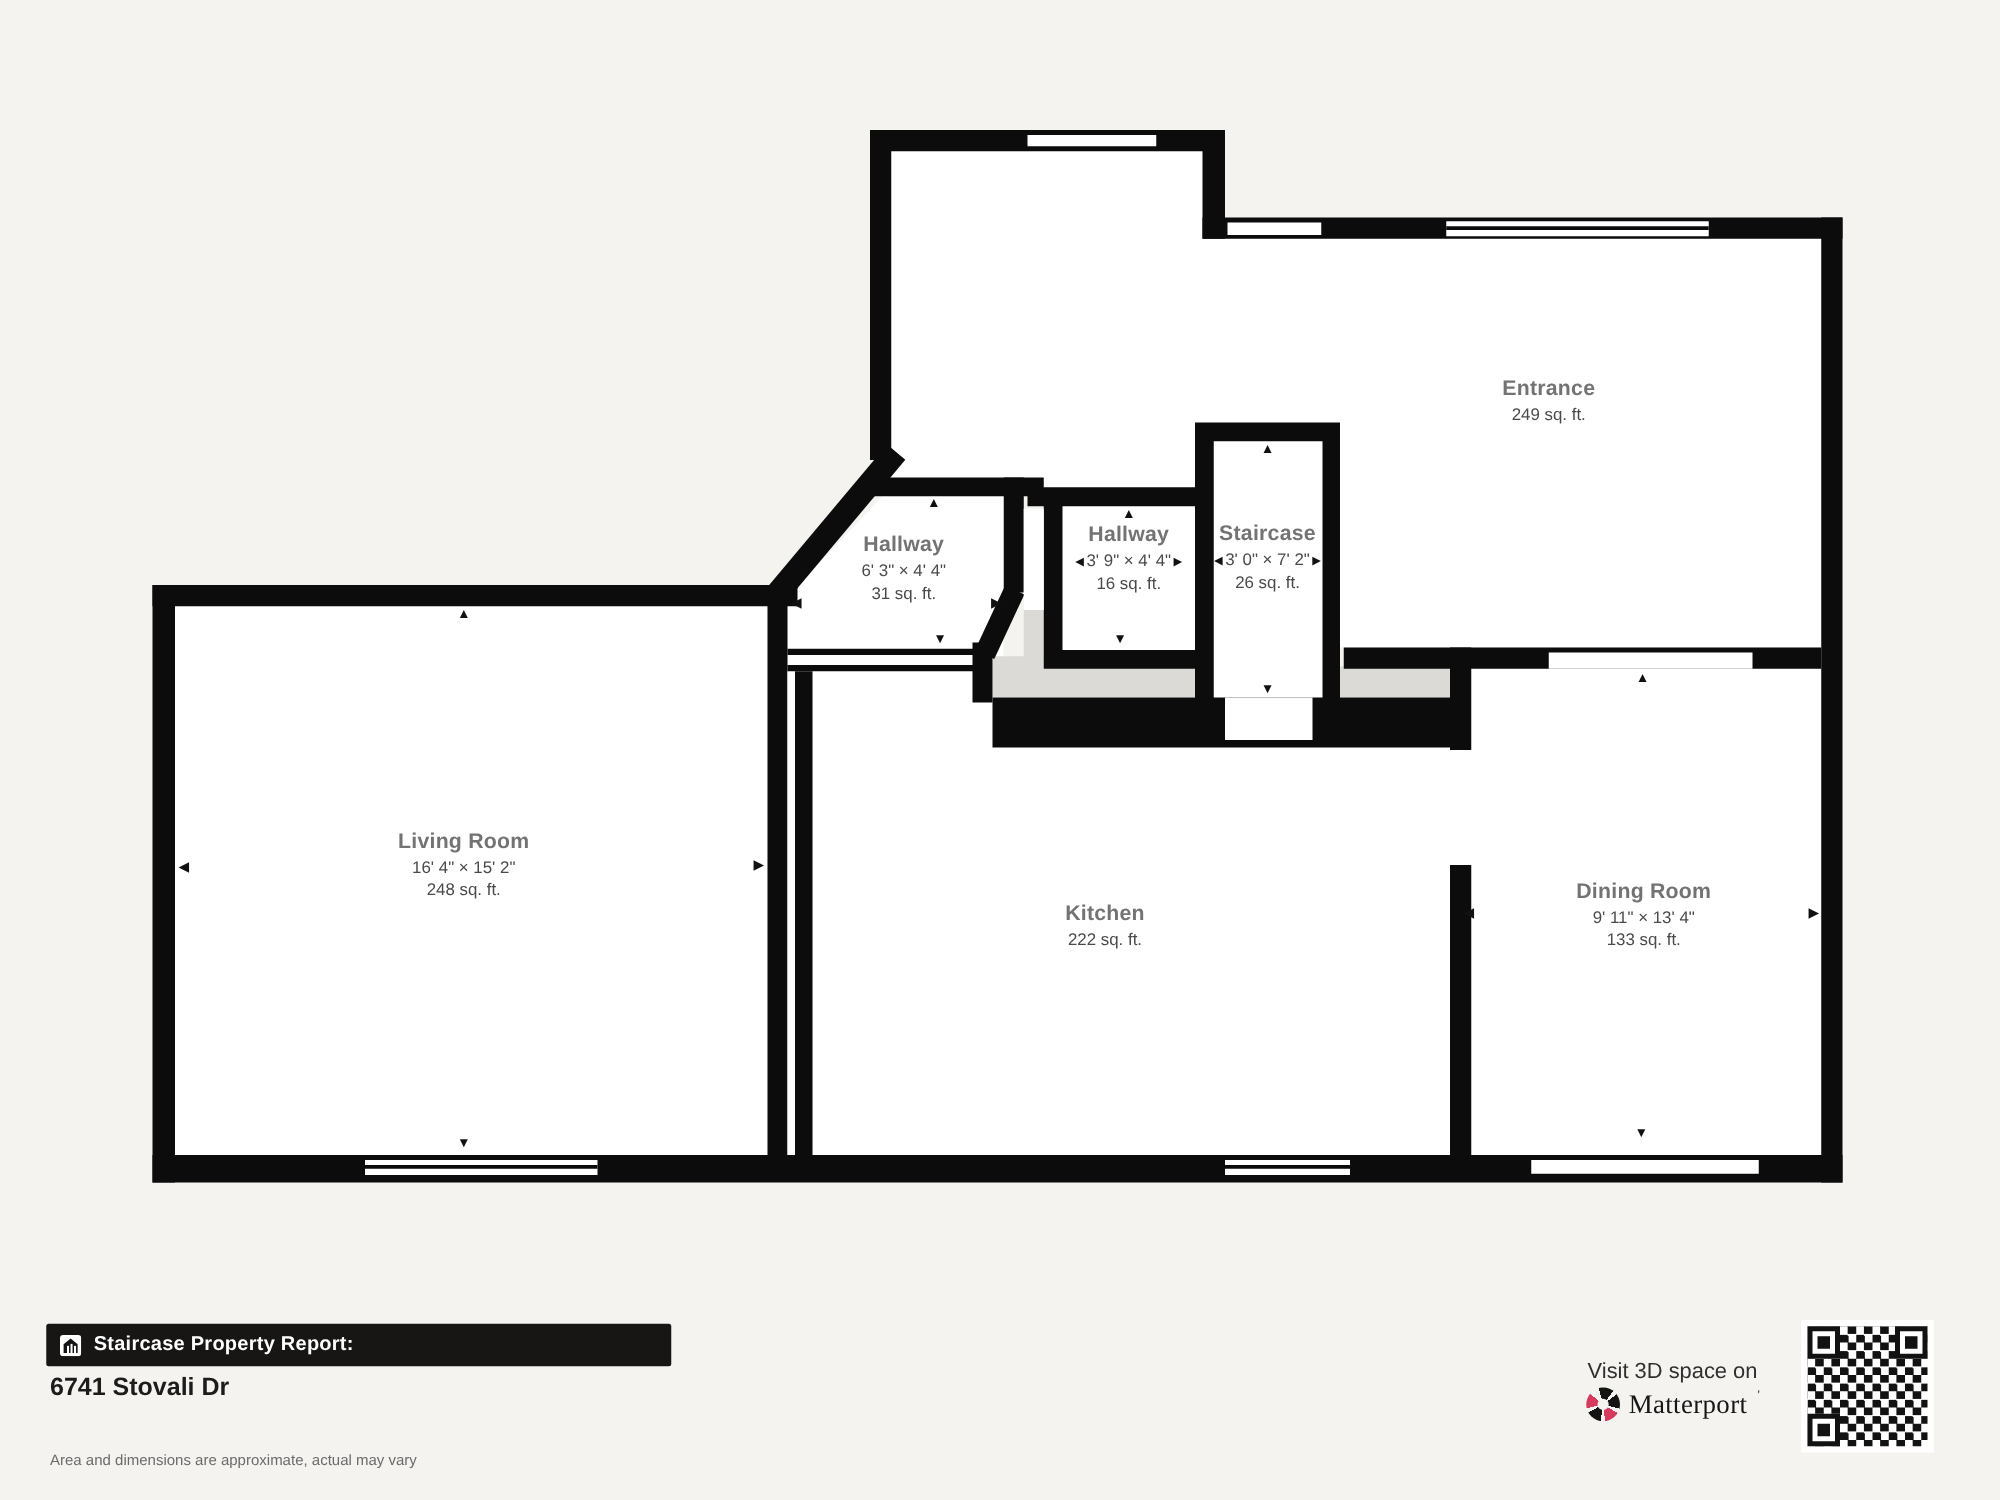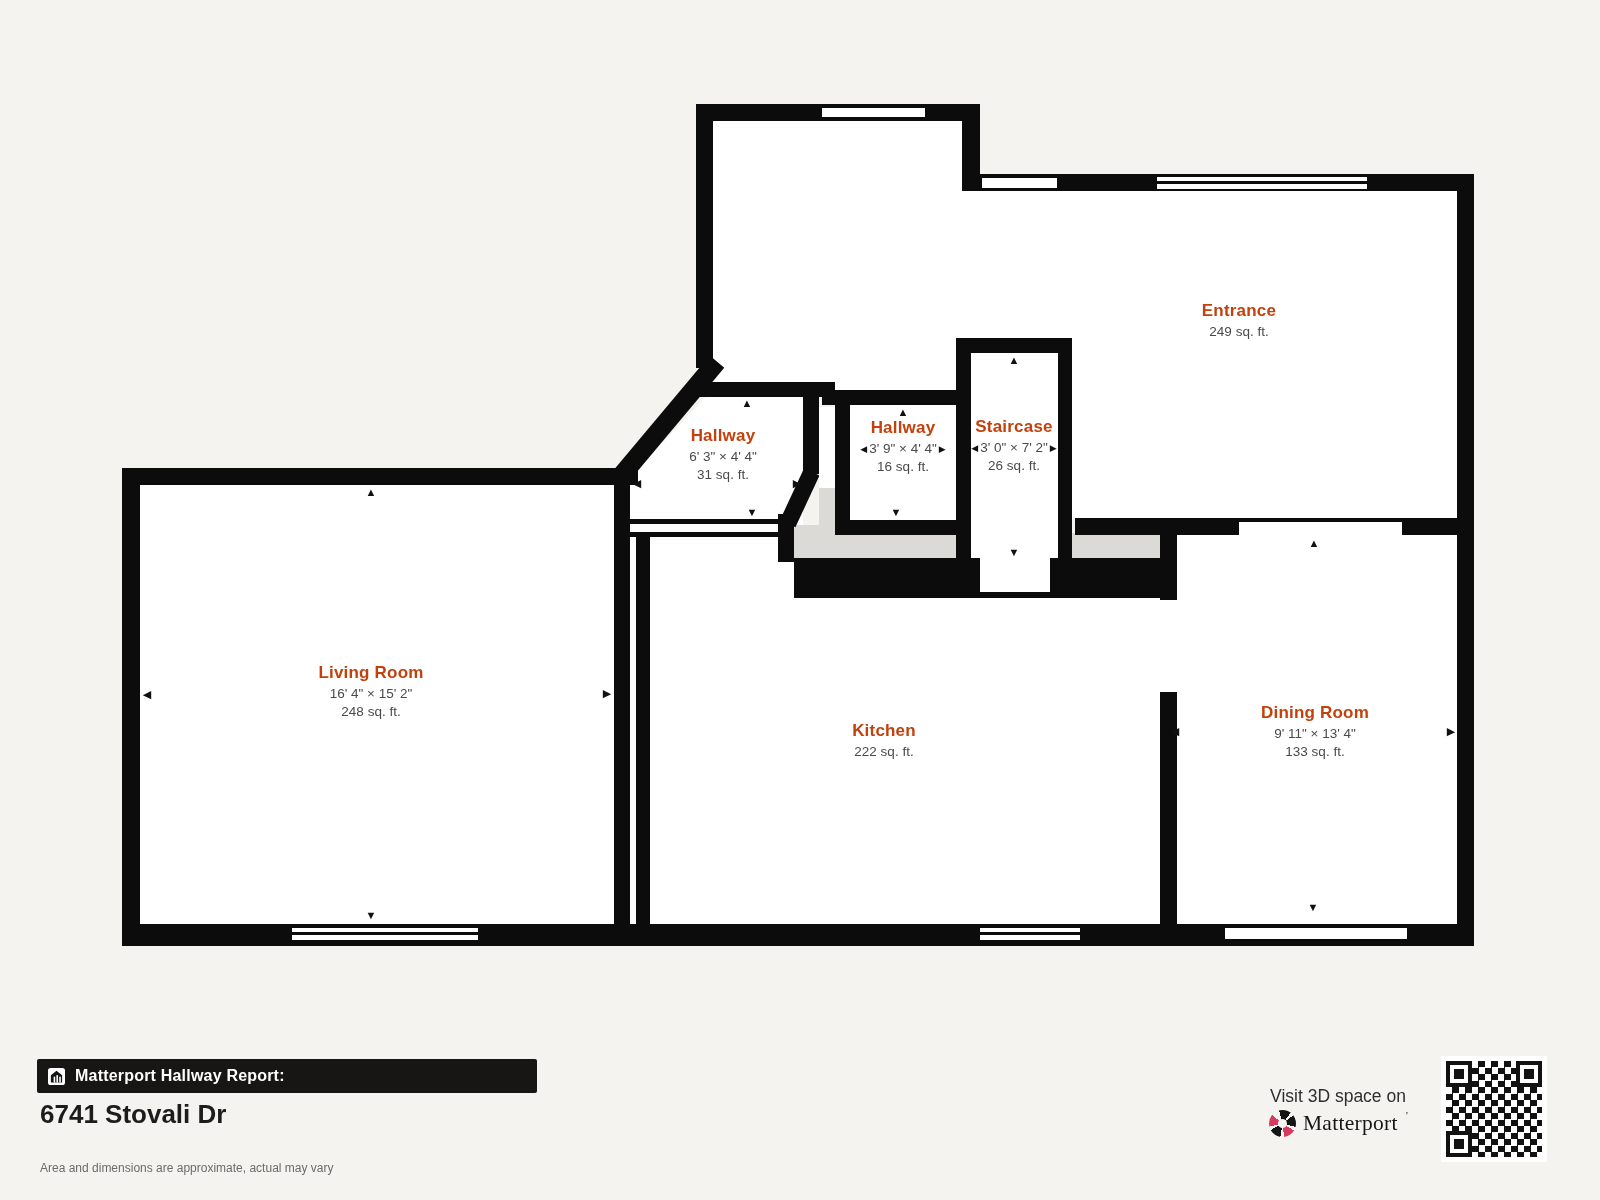--- a/index.html
+++ b/index.html
@@ -5,27 +5,27 @@
   html,body{margin:0;padding:0;}
   body{width:1600px;height:1200px;background:#f4f3f0;font-family:"Liberation Sans",sans-serif;overflow:hidden;}
   .page{position:relative;width:1600px;height:1200px;background:#f4f3f0;}
   .w{position:absolute;background:#0c0c0c;}
   .f{position:absolute;background:#ffffff;}
   .g{position:absolute;background:#dbdad7;}
   .cut{position:absolute;background:#ffffff;}
   .winline{position:absolute;background:#0c0c0c;}
   .ar{position:absolute;font-size:11px;line-height:1;color:#111;transform:translate(-50%,-50%);}
   .lbl{position:absolute;transform:translateX(-50%);text-align:center;white-space:nowrap;color:#3c3c3c;}
-  .lbl .nm{font-weight:bold;font-size:17px;letter-spacing:.2px;color:#c2410c;}
+  .lbl .nm{font-weight:bold;font-size:17px;letter-spacing:.2px;color:#737373;}
   .lbl .dm{font-size:13.5px;color:#4a4a4a;margin-top:3px;text-align:center;}
   .ia{font-size:9px;color:#111;margin:0 2px;position:relative;top:-1px;}
   
   .bar{position:absolute;left:37px;top:1059px;width:500px;height:34px;background:#171614;border-radius:2px;display:flex;align-items:center;padding-left:11px;box-sizing:border-box;gap:10px;}
   .bar-title{color:#fff;font-weight:bold;font-size:16px;letter-spacing:.2px;}
-  .address{position:absolute;left:40px;top:1099px;font-size:26px;font-weight:bold;color:#1c1c1c;text-align:center;}
+  .address{position:absolute;left:40px;top:1099px;font-size:20px;font-weight:bold;color:#1c1c1c;text-align:center;}
   .line3{position:absolute;left:40px;top:1134px;font-size:16.5px;color:#555;display:flex;align-items:center;}
   .line3 .b{font-weight:bold;color:#2b2b2b;}
   .line3 .v{color:#5a5a5a;margin-left:7px;}
   .vdiv{display:inline-block;width:2px;height:20px;background:#2b2b2b;margin:0 13px;}
   .note{position:absolute;left:40px;top:1161px;font-size:12px;color:#6b6b6b;}
   .visit{position:absolute;left:1250px;top:1086px;width:176px;text-align:center;font-size:17.5px;color:#2f2f2f;}
   .brandrow{position:absolute;left:1250px;top:1110px;width:176px;display:flex;align-items:center;justify-content:center;gap:7px;}
   .mp-logo{width:27px;height:27px;border-radius:50%;position:relative;flex:0 0 auto;background:conic-gradient(from -15deg,#141414 0 52deg,rgba(0,0,0,0) 52deg 68deg,#141414 68deg 120deg,rgba(0,0,0,0) 120deg 136deg,#d63b5e 136deg 188deg,rgba(0,0,0,0) 188deg 204deg,#141414 204deg 256deg,rgba(0,0,0,0) 256deg 272deg,#d63b5e 272deg 324deg,rgba(0,0,0,0) 324deg 360deg);}
   .mp-logo::after{content:"";position:absolute;inset:9px;background:#f4f3f0;border-radius:50%;}
   .wordmark{font-family:"Liberation Serif",serif;font-size:21.5px;color:#161616;letter-spacing:.3px;}
@@ -170,21 +170,21 @@
   <div class="bar">
     <span style="display:flex;">
       <svg width="17" height="17" viewBox="0 0 20 20">
           <rect width="20" height="20" rx="3" fill="#ffffff"></rect>
           <path d="M10 3.2 L3.4 8.6 V17 H16.6 V8.6 Z" fill="#141414"></path>
           <rect x="6.6" y="10.2" width="1.9" height="6.8" fill="#ffffff"></rect>
           <rect x="9.9" y="8.4" width="1.9" height="8.6" fill="#ffffff"></rect>
           <rect x="13.2" y="10.2" width="1.9" height="6.8" fill="#ffffff"></rect>
         </svg>
     </span>
-    <span class="bar-title">Matterport Hallway Report:</span>
+    <span class="bar-title">Staircase Property Report:</span>
   </div>
 
   <div class="address">6741 Stovali Dr</div>
 
 
   <div class="note">Area and dimensions are approximate, actual may vary</div>
 
   <div class="visit">Visit 3D space on</div>
   <div class="brandrow">
     <span class="mp-logo"></span>

